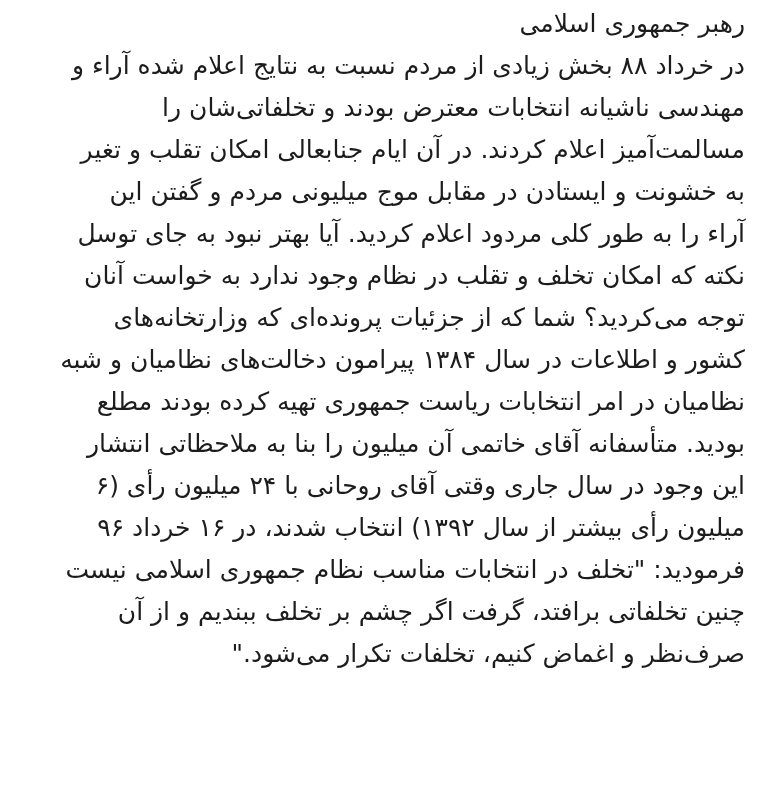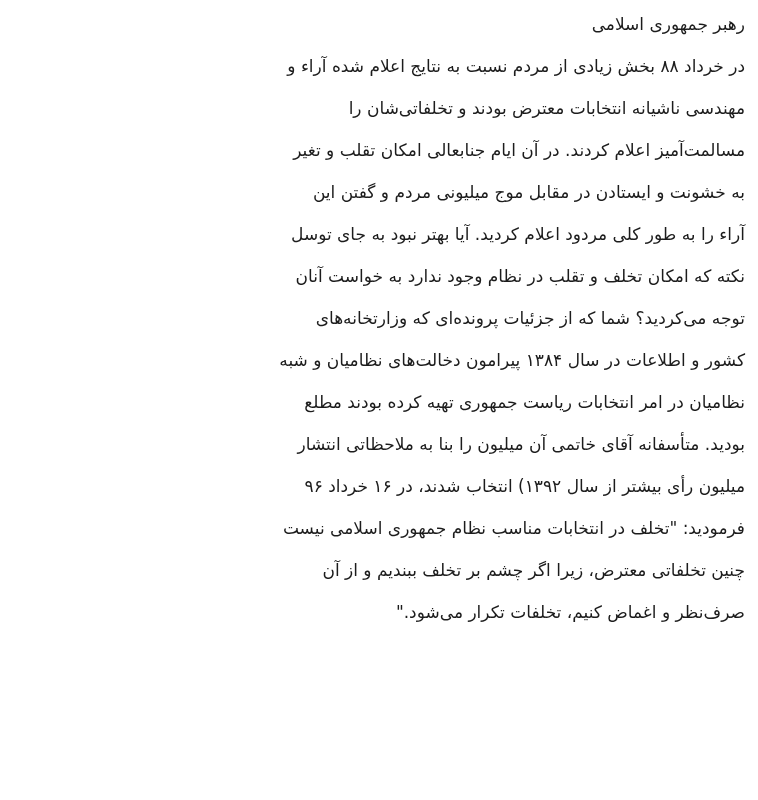--- a/index.html
+++ b/index.html
@@ -12,21 +12,21 @@
   }
   .page {
     box-sizing: border-box;
     width: 758px;
     height: 800px;
     direction: rtl;
     unicode-bidi: embed;
     text-align: right;
     padding: 3px 13px 0 6px;
     font-family: "DejaVu Sans", sans-serif;
-    font-size: 17px;
+    font-size: 25px;
     line-height: 42px;
     color: #1c1c1c;
     -webkit-font-smoothing: antialiased;
   }
   .text-line {
     white-space: nowrap;
     height: 42px;
   }
 </style>
 </head>
@@ -37,17 +37,18 @@
   <div class="text-line">در خرداد ۸۸ بخش زیادی از مردم نسبت به نتایج اعلام شده آراء و</div>
   <div class="text-line">مهندسی ناشیانه انتخابات معترض بودند و تخلفاتی‌شان را</div>
   <div class="text-line">مسالمت‌آمیز اعلام کردند. در آن ایام جنابعالی امکان تقلب و تغیر</div>
   <div class="text-line">به خشونت و ایستادن در مقابل موج میلیونی مردم و گفتن این</div>
   <div class="text-line">آراء را به طور کلی مردود اعلام کردید. آیا بهتر نبود به جای توسل</div>
   <div class="text-line">نکته که امکان تخلف و تقلب در نظام وجود ندارد به خواست آنان</div>
   <div class="text-line">توجه می‌کردید؟ شما که از جزئیات پرونده‌ای که وزارتخانه‌های</div>
   <div class="text-line">کشور و اطلاعات در سال ۱۳۸۴ پیرامون دخالت‌های نظامیان و شبه</div>
   <div class="text-line">نظامیان در امر انتخابات ریاست جمهوری تهیه کرده بودند مطلع</div>
   <div class="text-line">بودید. متأسفانه آقای خاتمی آن میلیون را بنا به ملاحظاتی انتشار</div>
+  <div class="text-line">این وجود در سال جاری وقتی آقای روحانی با ۲۴ میلیون رأی (۶</div>
   <div class="text-line">میلیون رأی بیشتر از سال ۱۳۹۲) انتخاب شدند، در ۱۶ خرداد ۹۶</div>
   <div class="text-line">فرمودید: "تخلف در انتخابات مناسب نظام جمهوری اسلامی نیست</div>
-  <div class="text-line">چنین تخلفاتی معترض، زیرا اگر چشم بر تخلف ببندیم و از آن</div>
+  <div class="text-line">چنین تخلفاتی برافتد، گرفت اگر چشم بر تخلف ببندیم و از آن</div>
   <div class="text-line">صرف‌نظر و اغماض کنیم، تخلفات تکرار می‌شود."</div>
 </div>
 
 </body></html>

